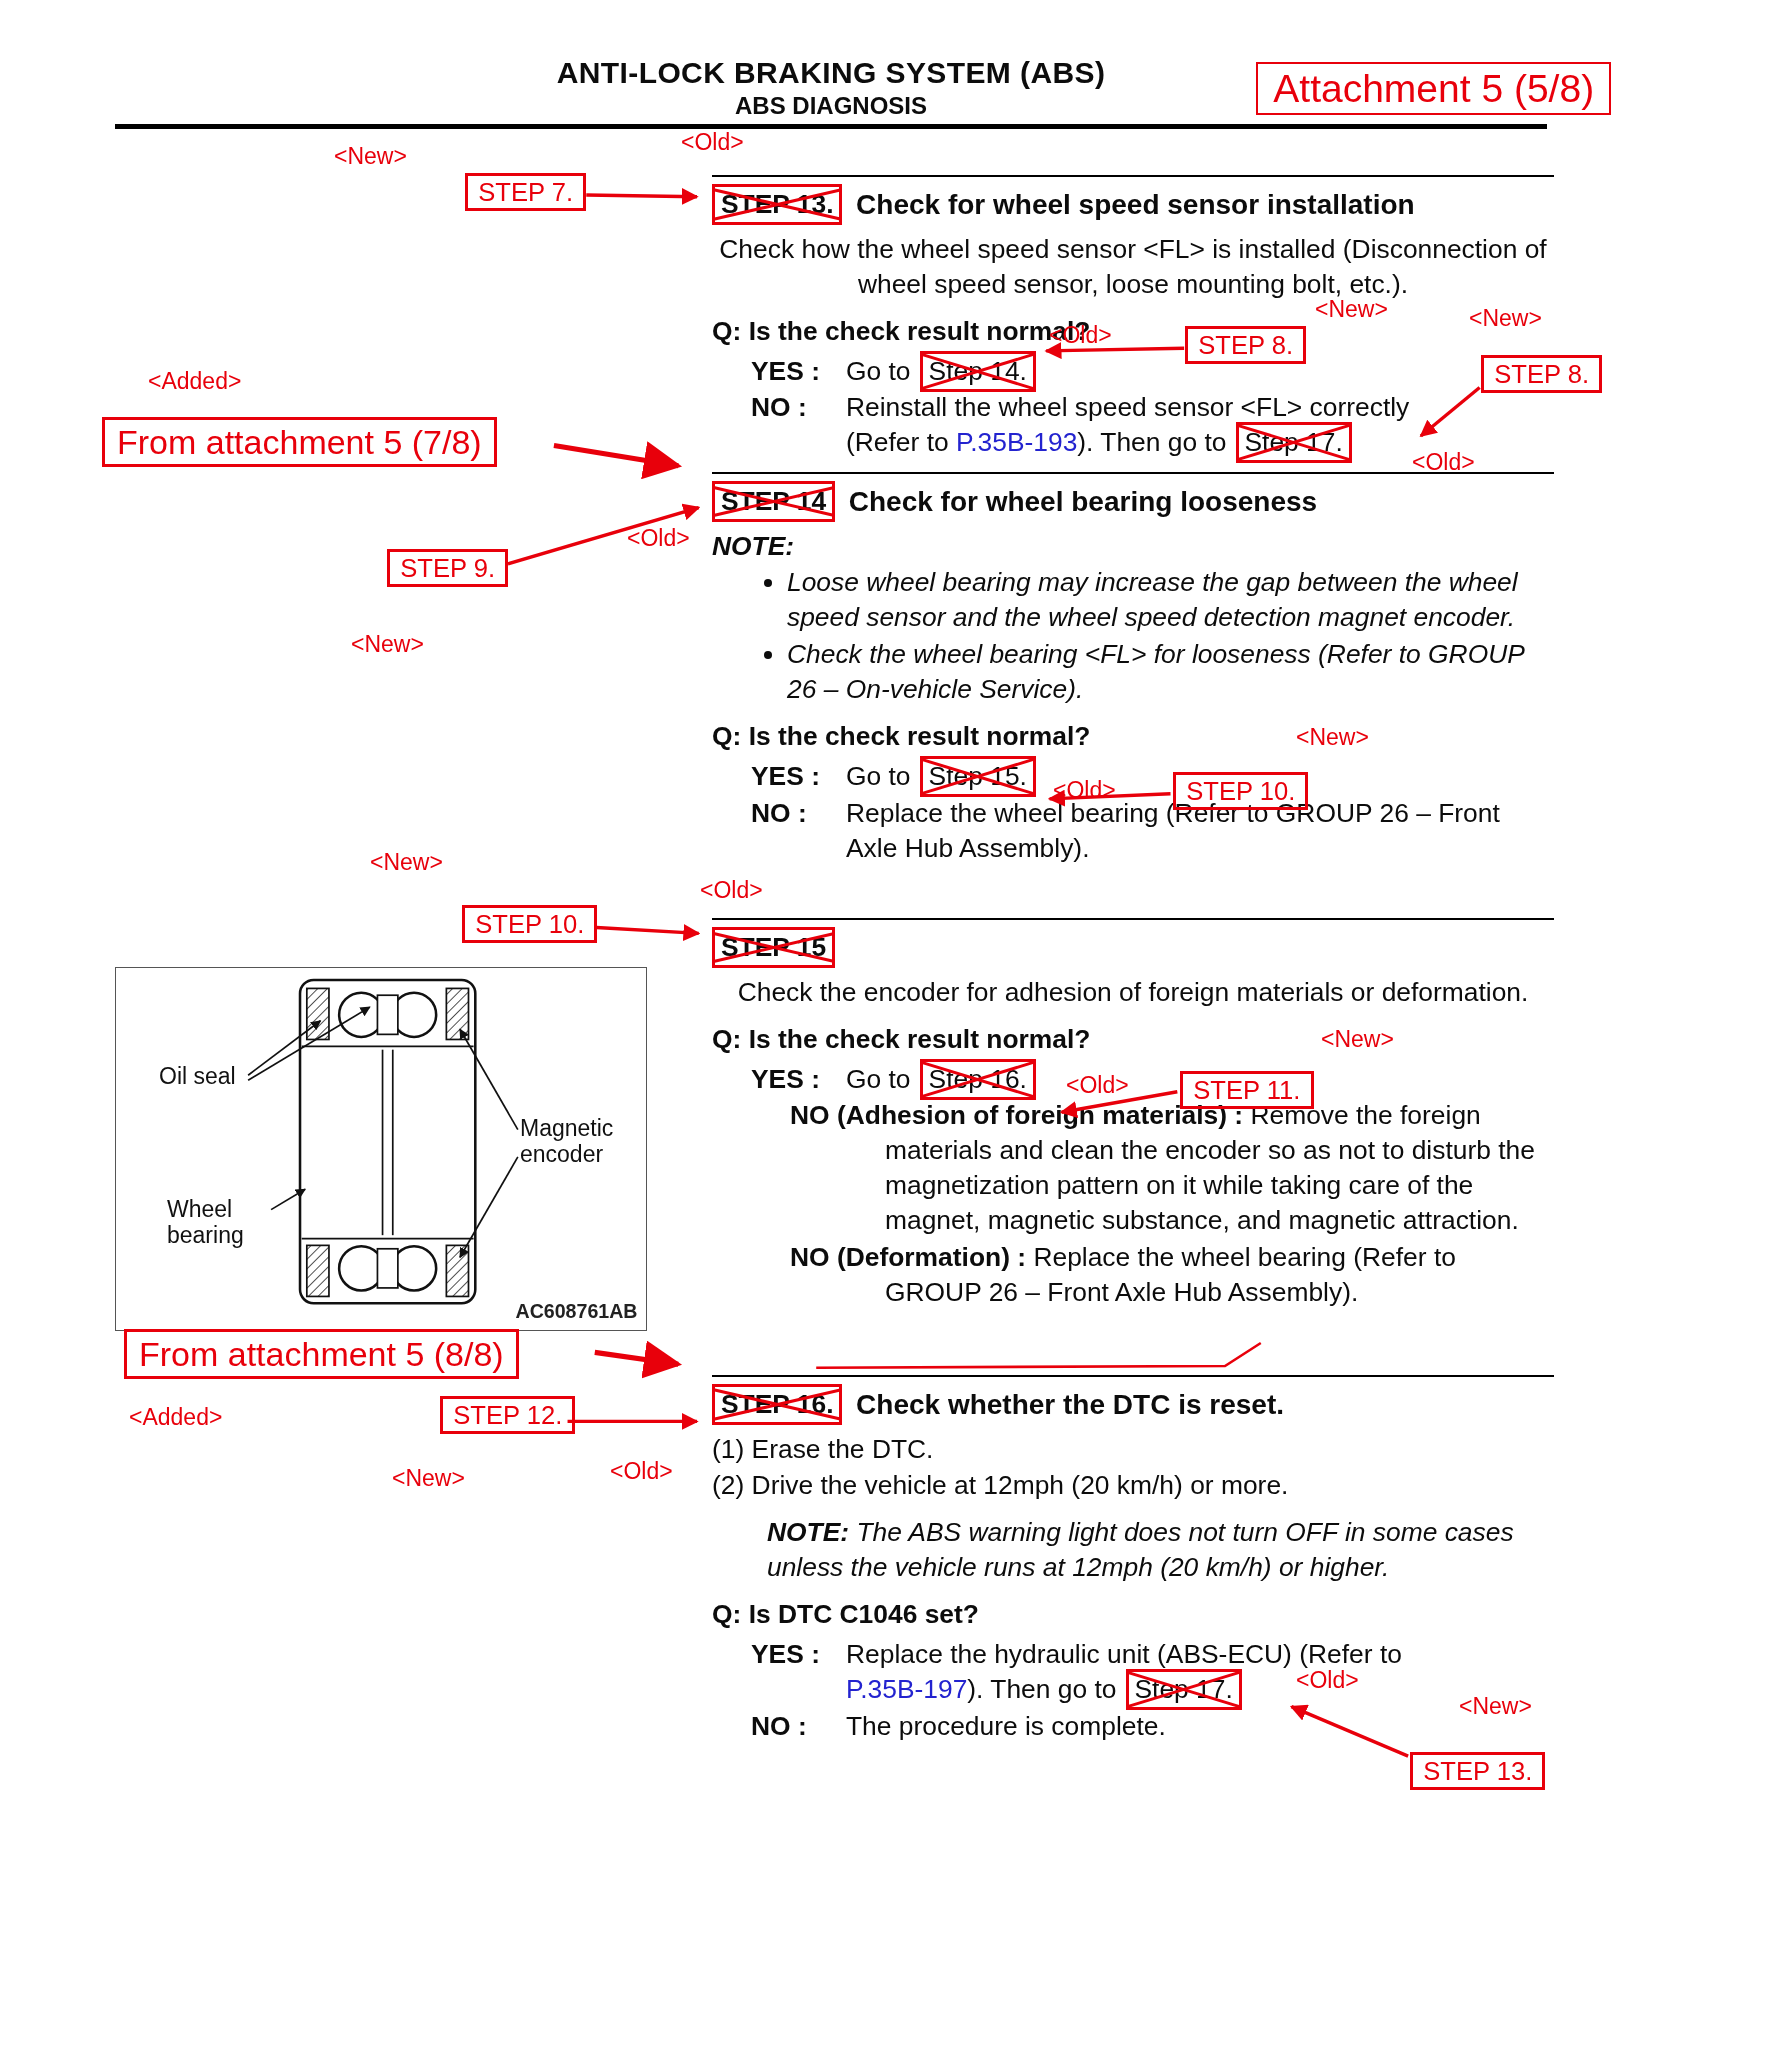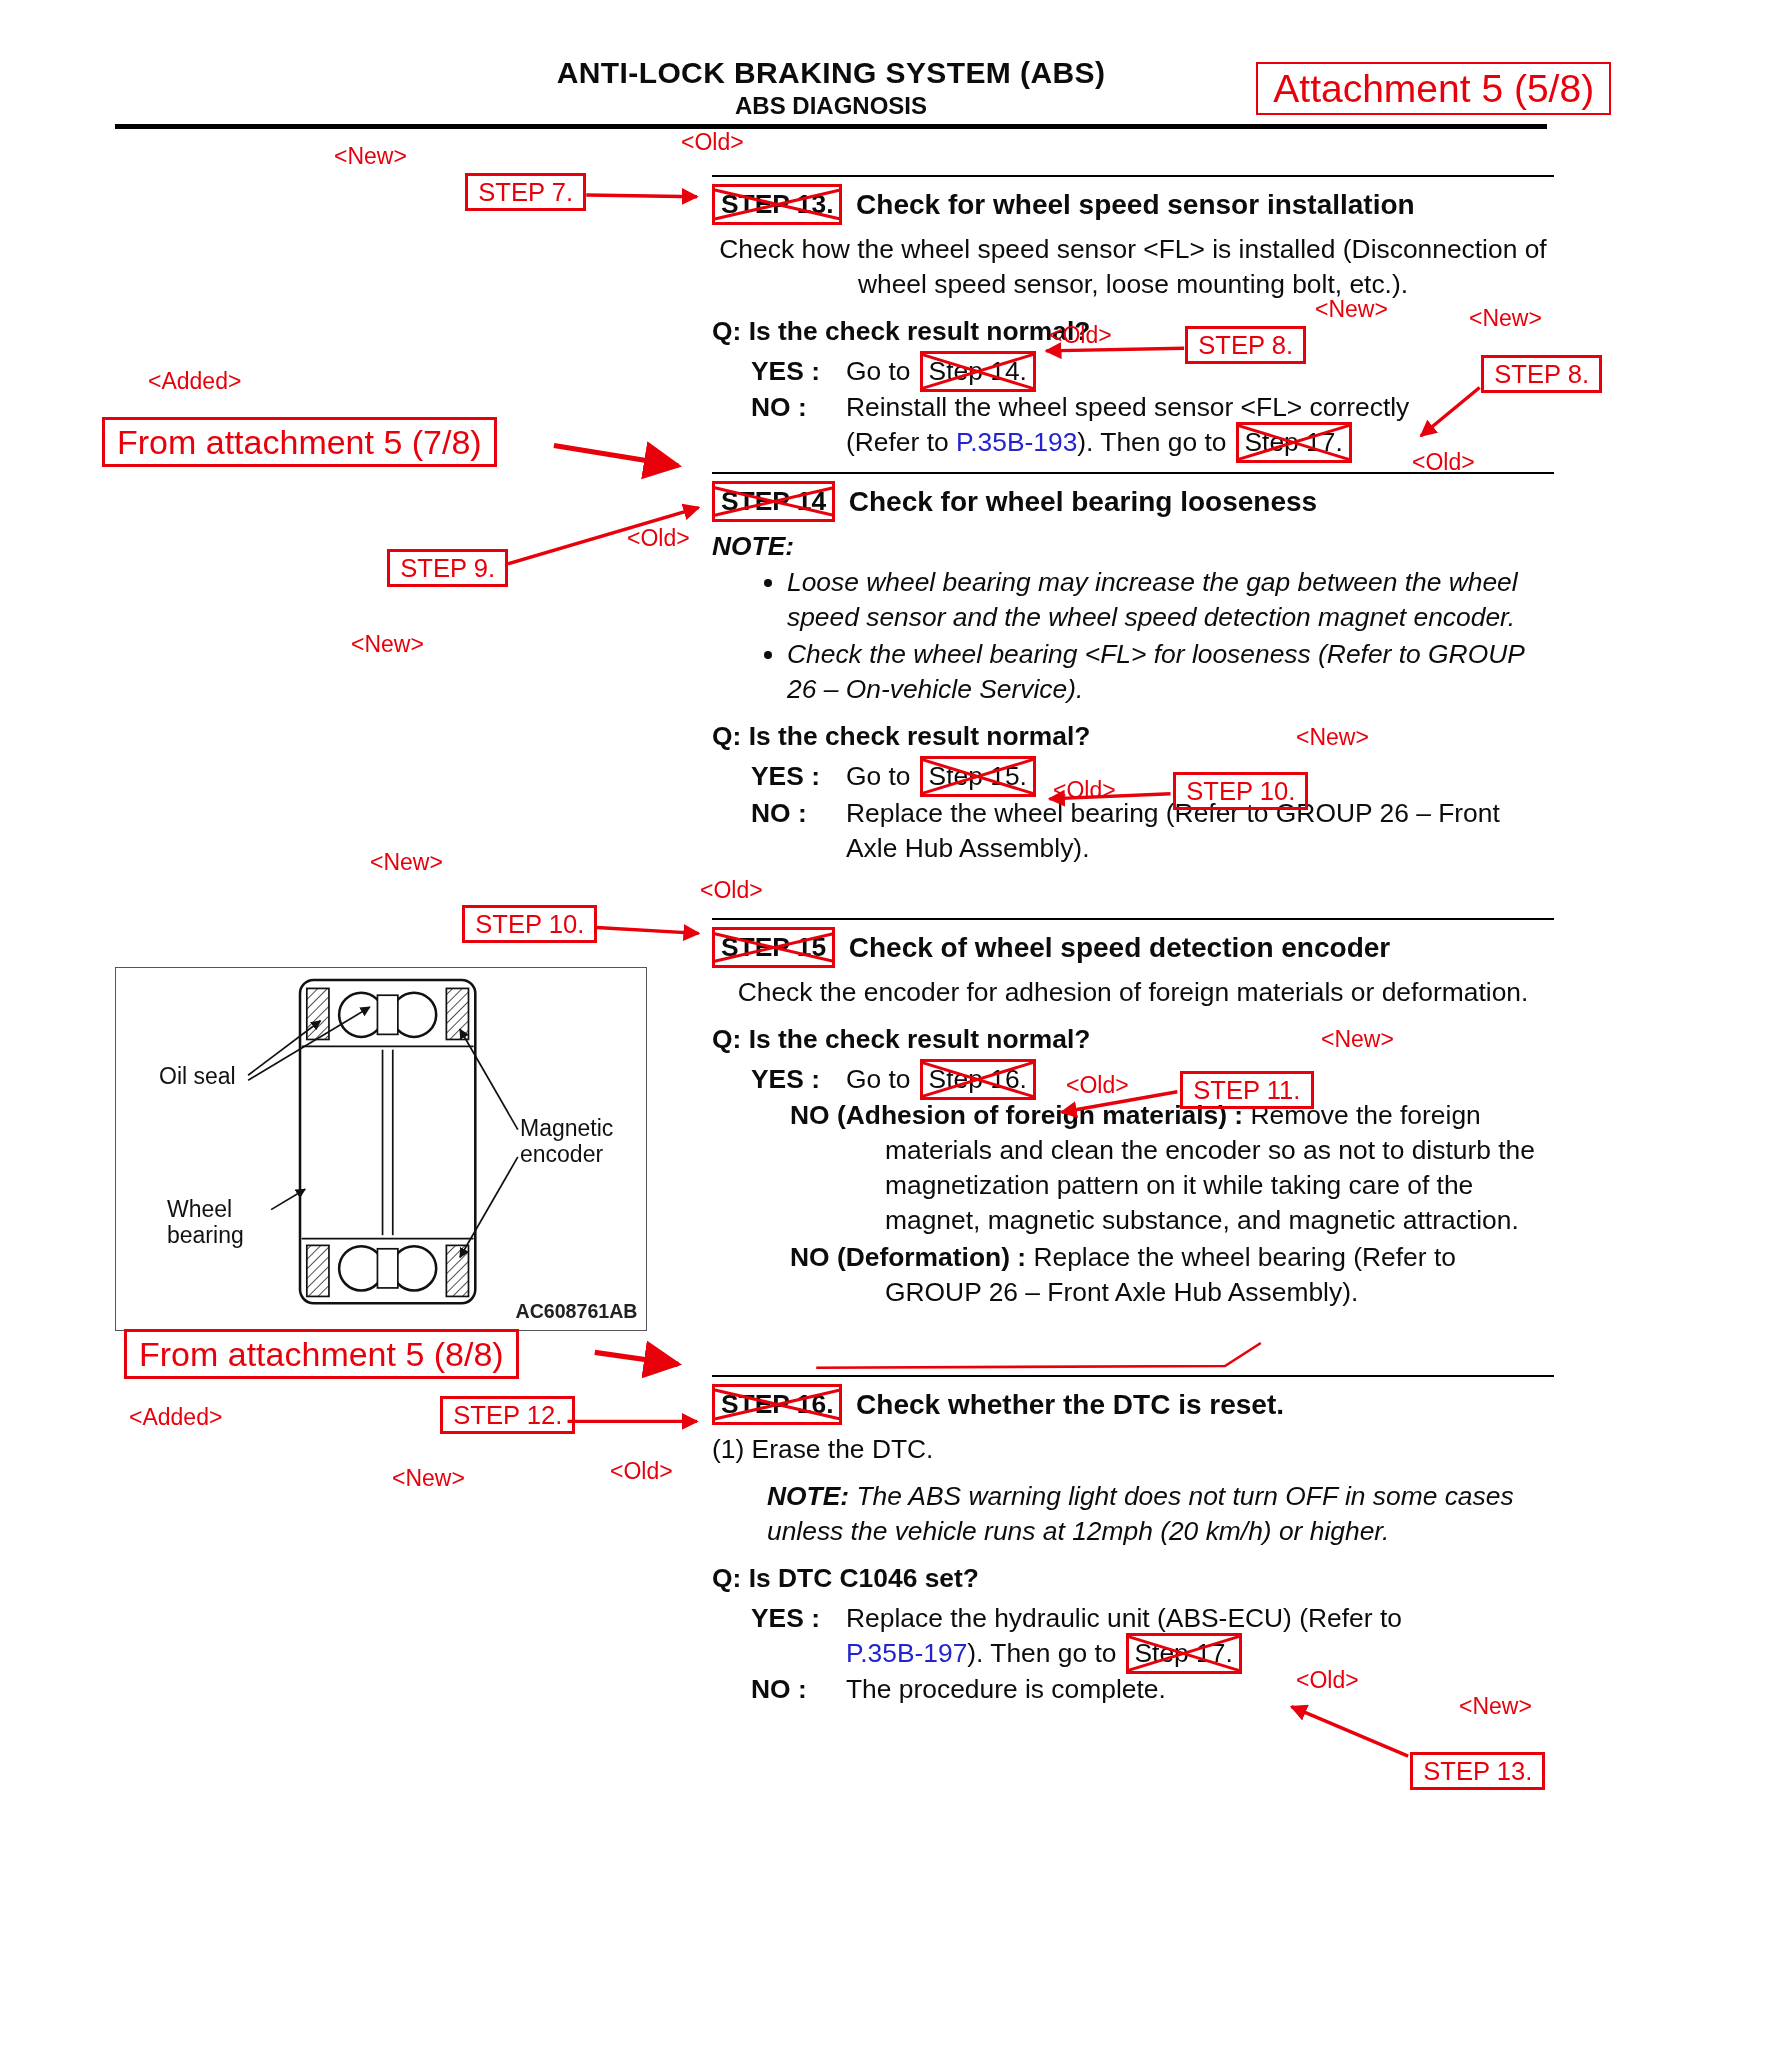--- a/index.html
+++ b/index.html
@@ -106,38 +106,38 @@
   </div>
   <div class="qa">
     <span class="qa-label">NO :</span>
     <span class="qa-text">Replace the wheel bearing (Refer to GROUP 26 – Front Axle Hub Assembly).</span>
   </div>
 </section>
 
 <section class="section" style="top:918px">
   <div class="h-line">
     <span class="xwrap steplab"><span>STEP 15</span></span>
-    <span class="h-text">Check of wheel speed detection encoder</span>
   </div>
   <p class="body">Check the encoder for adhesion of foreign materials or deformation.</p>
   <p class="q">Q: Is the check result normal?</p>
   <div class="qa">
     <span class="qa-label">YES :</span>
     <span class="qa-text"><span>Go to </span><span class="xwrap xref"><span>Step 16.</span></span></span>
   </div>
   <p class="hang"><b>NO (Adhesion of foreign materials) :</b> <span>Remove the foreign materials and clean the encoder so as not to disturb the magnetization pattern on it while taking care of the magnet, magnetic substance, and magnetic attraction.</span></p>
   <p class="hang"><b>NO (Deformation) :</b> <span>Replace the wheel bearing (Refer to GROUP 26 – Front Axle Hub Assembly).</span></p>
 </section>
 
 <section class="section" style="top:1375px">
   <div class="h-line">
     <span class="xwrap steplab"><span>STEP 16.</span></span>
     <span class="h-text">Check whether the DTC is reset.</span>
   </div>
   <p class="num">(1) Erase the DTC.</p>
+  <p class="num">(2) Drive the vehicle at 12mph (20 km/h) or more.</p>
   <p class="note-ind"><b>NOTE:</b> <span>The ABS warning light does not turn OFF in some cases unless the vehicle runs at 12mph (20 km/h) or higher.</span></p>
   <p class="q">Q: Is DTC C1046 set?</p>
   <div class="qa">
     <span class="qa-label">YES :</span>
     <span class="qa-text">
       <span>Replace the hydraulic unit (ABS-ECU) (Refer to</span><br>
       <span class="blue">P.35B-197</span><span>). Then go to </span><span class="xwrap xref"><span>Step 17.</span></span>
     </span>
   </div>
   <div class="qa">

